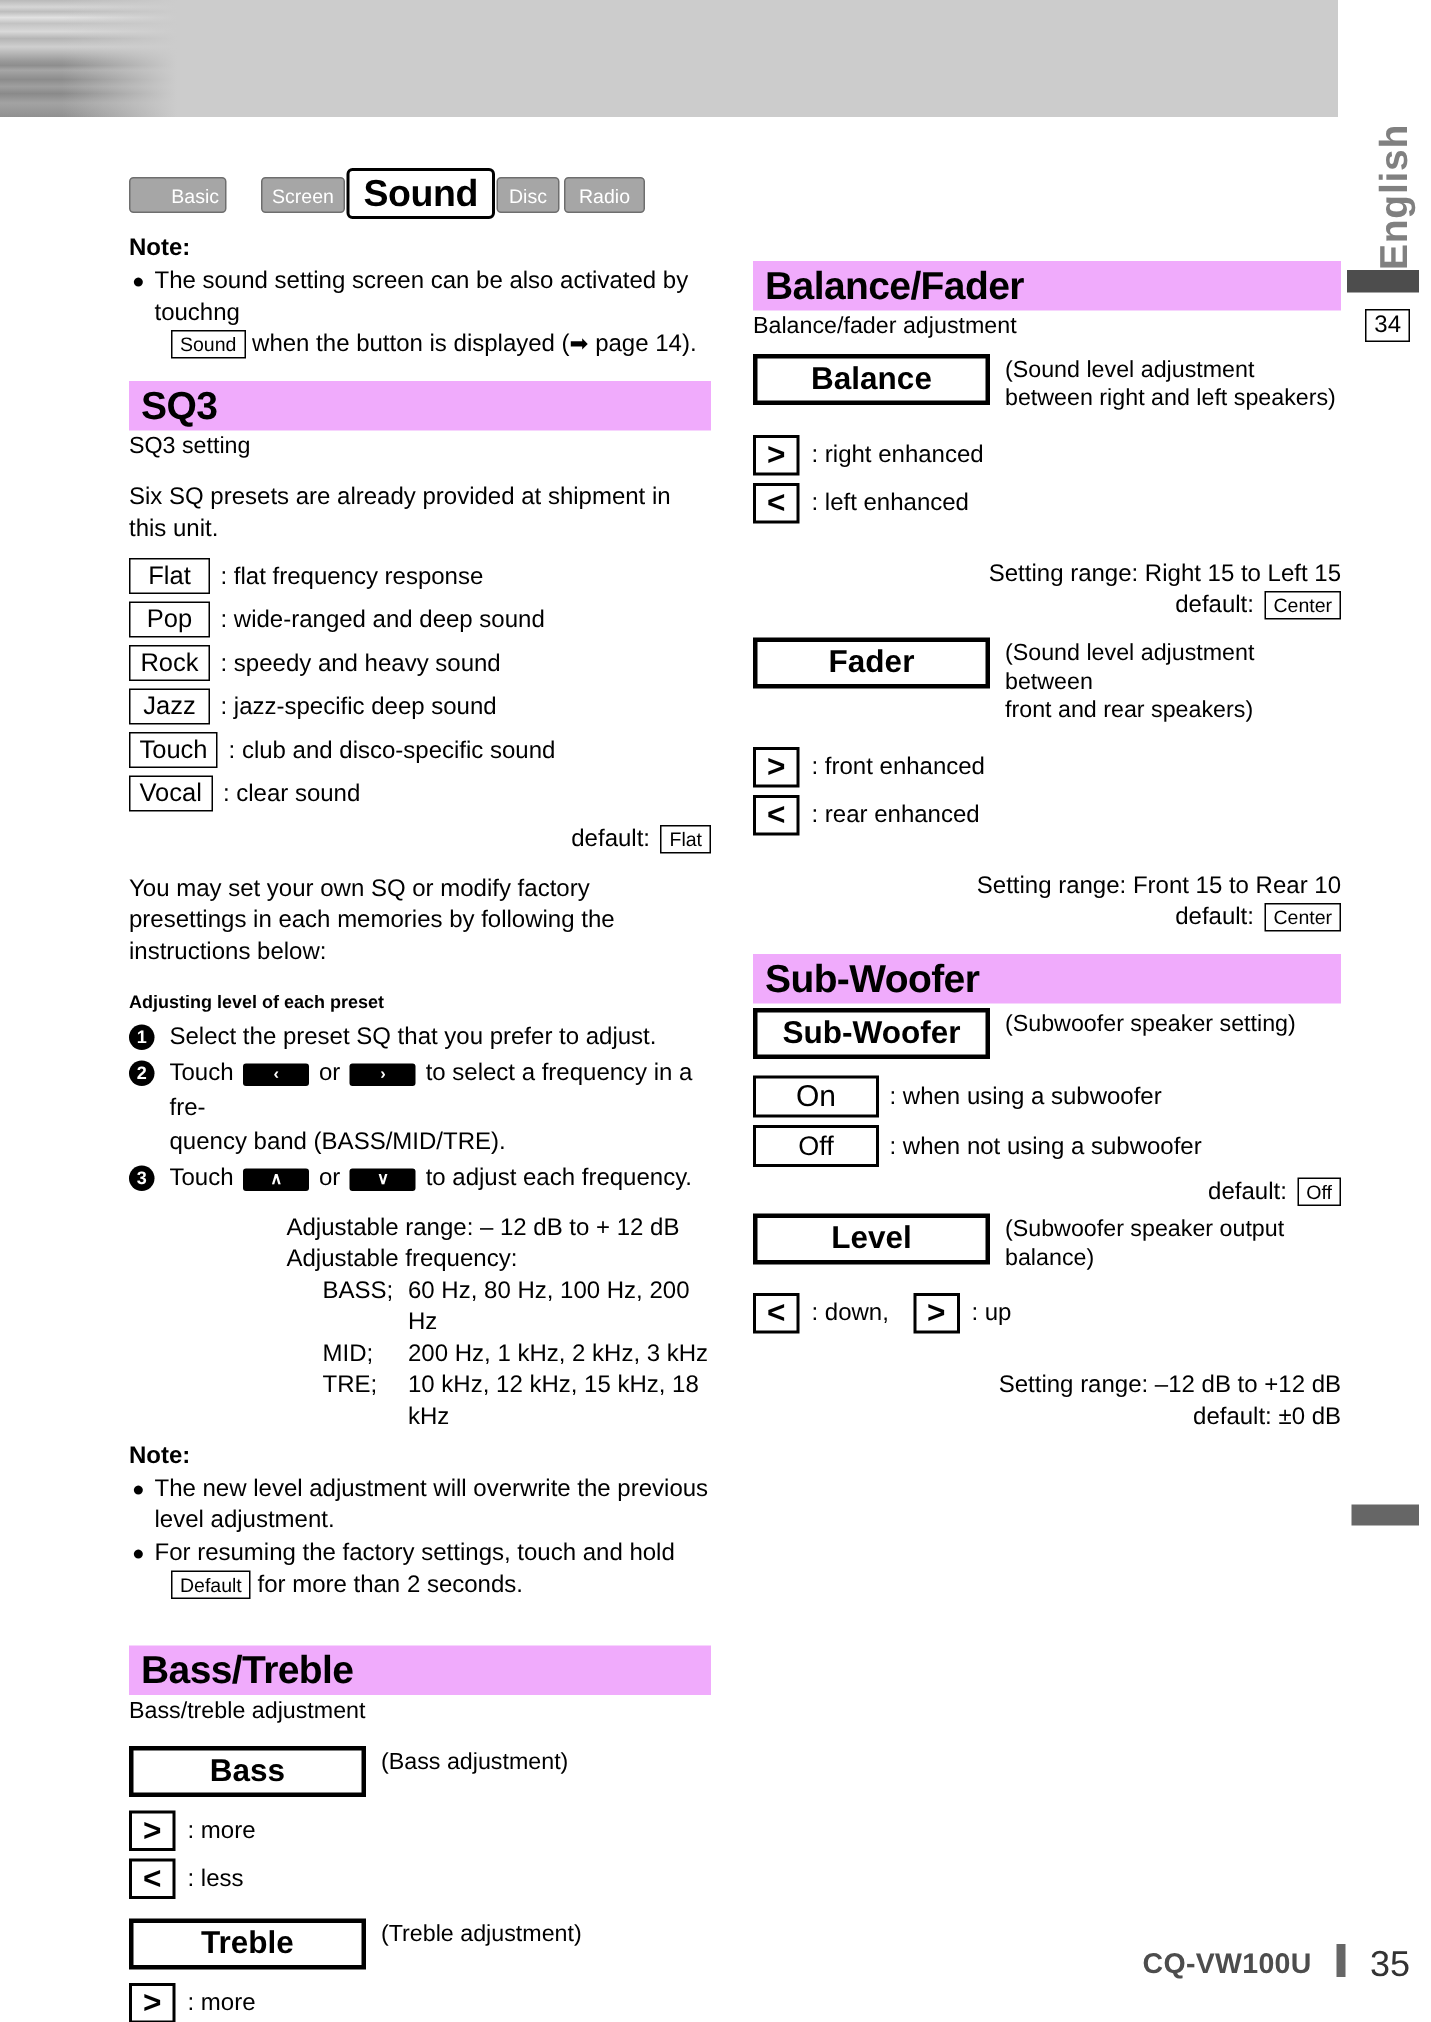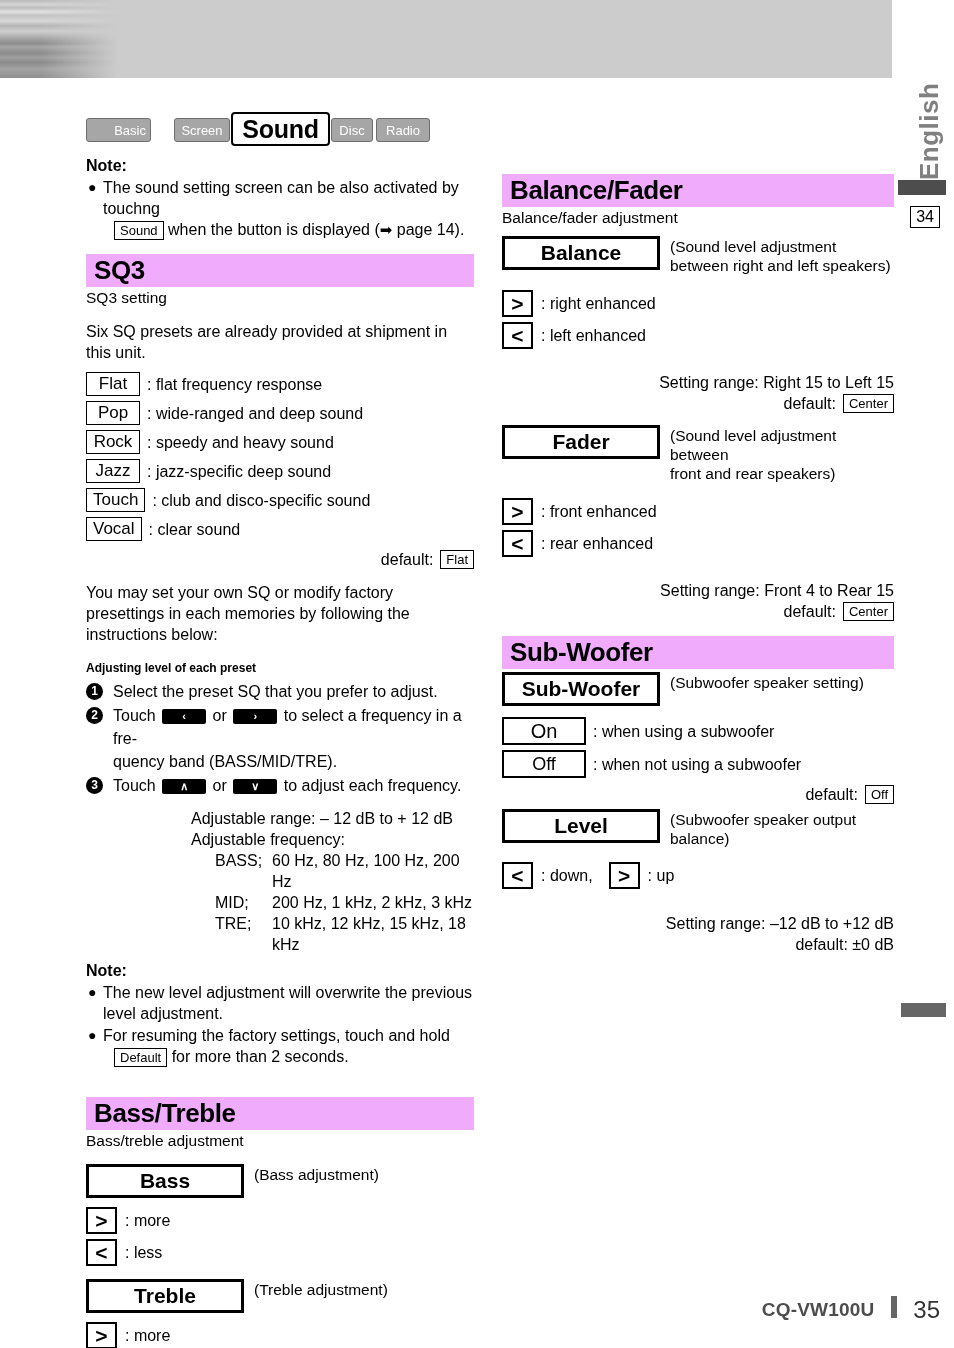--- a/index.html
+++ b/index.html
@@ -547,21 +547,21 @@
   </div>
   <div class="arrow-row" style="margin-top:15px;">
     <span class="arrow-box">&gt;</span>
     <span class="arrow-label">: front enhanced</span>
   </div>
   <div class="arrow-row" style="margin-top:5px;">
     <span class="arrow-box">&lt;</span>
     <span class="arrow-label">: rear enhanced</span>
   </div>
   <div class="right-range" style="margin-top:23px;">
-    <div>Setting range: Front 4 to Rear 15</div>
+    <div>Setting range: Front 15 to Rear 10</div>
     <div class="line2">
       <span>default:</span>
       <span class="inline-box">Center</span>
     </div>
   </div>
 
   <div class="section-bar" style="margin-top:14px;">Sub-Woofer</div>
 
   <div class="cmd-row" style="margin-top:3px;">
     <span class="cmd-btn">Sub-Woofer</span>

